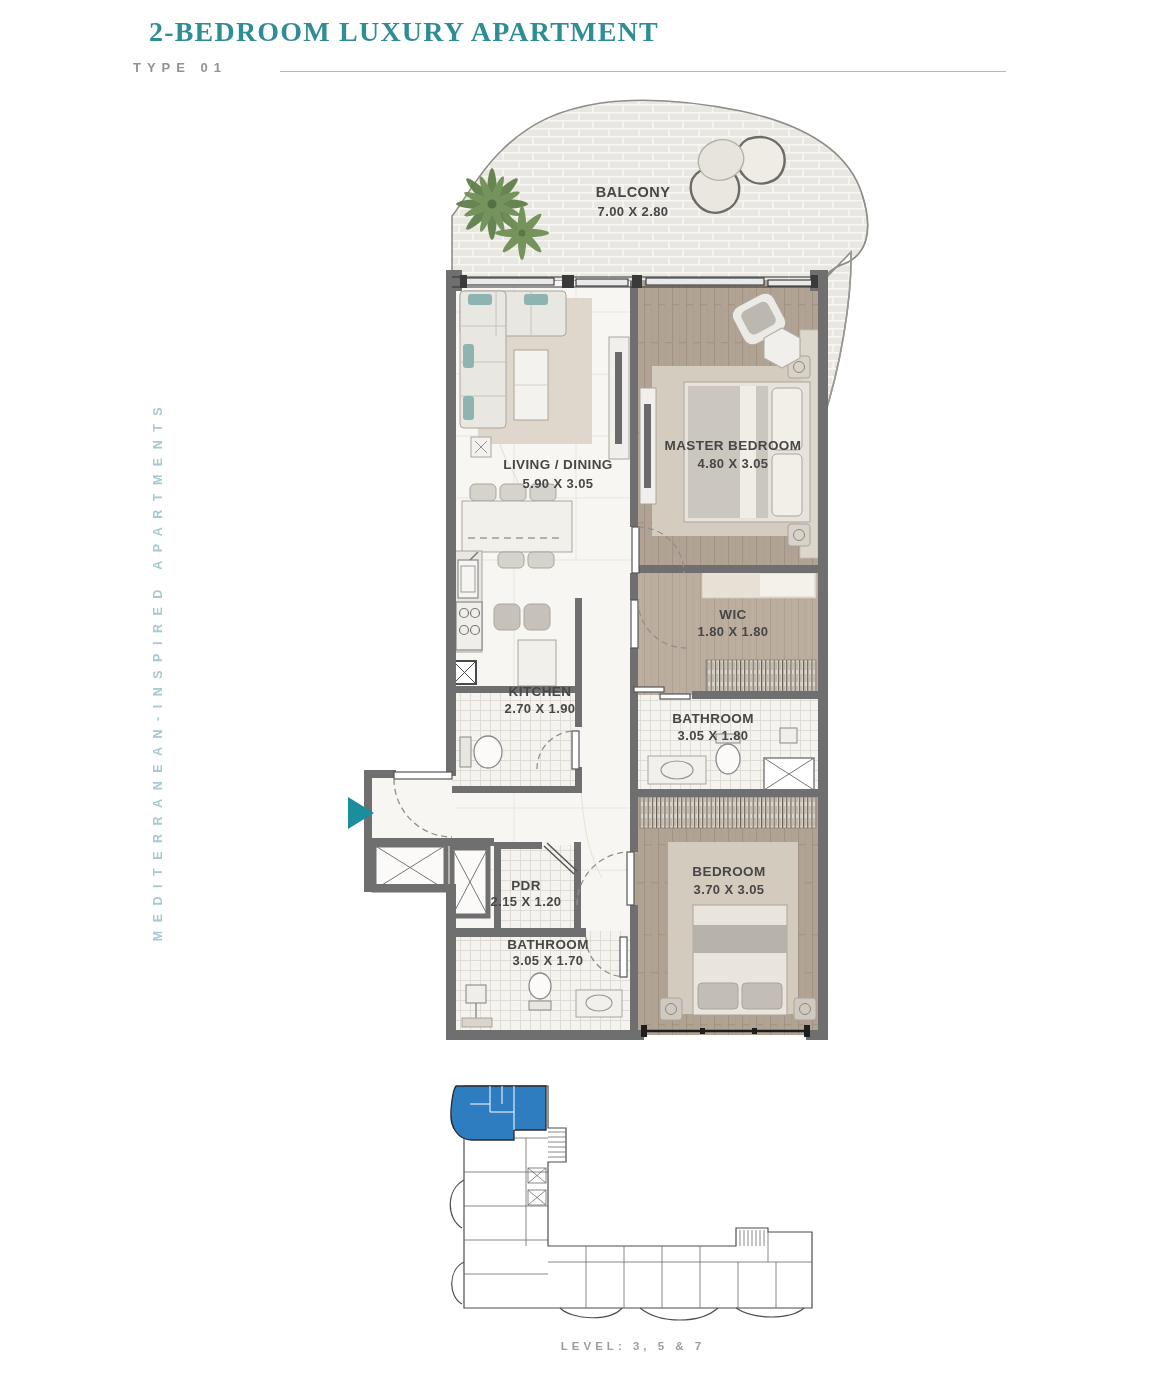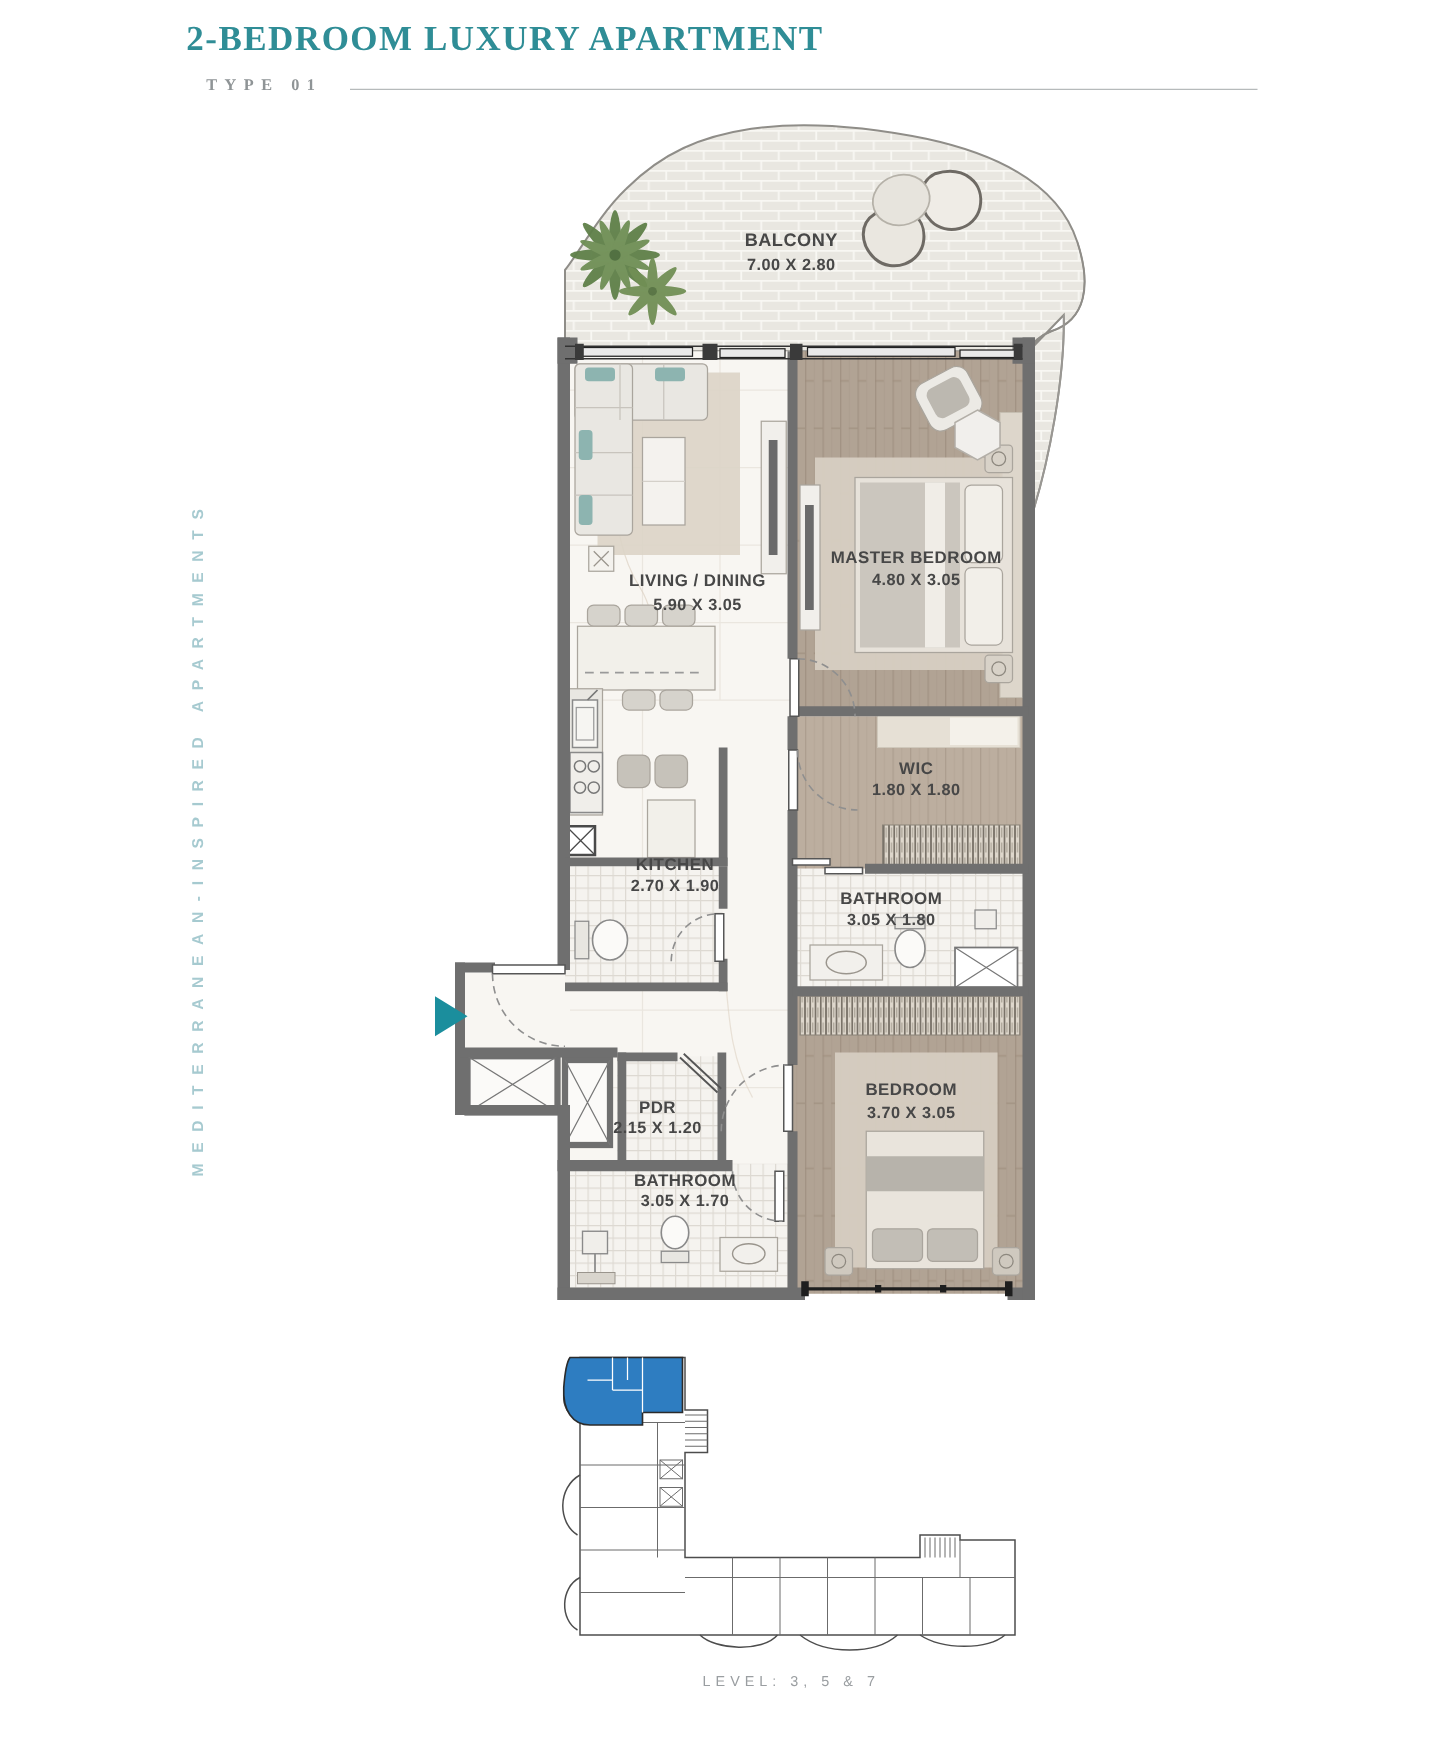--- a/index.html
+++ b/index.html
@@ -1,27 +1,27 @@
 <!DOCTYPE html>
 <html><head>
 <meta charset="utf-8">
 <style>
   html,body{margin:0;padding:0;background:#ffffff;}
   .page{position:relative;width:1050px;height:1400px;background:#ffffff;overflow:hidden;
         font-family:"Liberation Sans",sans-serif;}
   .title{position:absolute;left:149px;top:16px;font-family:"Liberation Serif",serif;
          font-size:28px;font-weight:600;letter-spacing:1.2px;color:#2f8d96;white-space:nowrap;}
-  .type-label{position:absolute;left:165px;top:60px;font-size:13px;font-weight:700;
-         letter-spacing:6px;color:#8f9496;white-space:nowrap;font-family:Liberation Serif, serif;}
+  .type-label{position:absolute;left:133px;top:60px;font-size:13px;font-weight:700;
+         letter-spacing:6px;color:#8f9496;white-space:nowrap;}
   .type-rule{position:absolute;left:280px;top:71px;width:726px;height:0;
          border-top:1.6px solid #b6babb;}
   .side-label{position:absolute;left:158px;top:670px;transform:translate(-50%,-50%) rotate(-90deg);
          white-space:nowrap;font-size:12.5px;font-weight:600;letter-spacing:8.5px;color:#a6cad0;}
   .level-label{position:absolute;left:633px;top:1340px;transform:translateX(-50%);
-         font-size:11.5px;font-weight:400;letter-spacing:4px;color:#9a9ea1;white-space:nowrap;}
+         font-size:11.5px;font-weight:700;letter-spacing:4px;color:#9a9ea1;white-space:nowrap;}
   svg{position:absolute;left:0;top:0;}
   .room-name,.room-dims{font-family:"Liberation Sans",sans-serif;font-weight:700;
          fill:#474747;letter-spacing:.4px;text-anchor:middle;}
   .room-name{font-size:13.5px;}
   .room-dims{font-size:13px;}
   .balcony-name{font-size:14.5px;}
   .wallseg{fill:#6f6f6f;}
   .doorarc{fill:none;stroke:#8f8f8f;stroke-width:1.3;stroke-dasharray:6 4;}
   .leaf{fill:#ffffff;stroke:#565656;stroke-width:1.2;}
   .furn{stroke:#aaa59d;stroke-width:1;}

